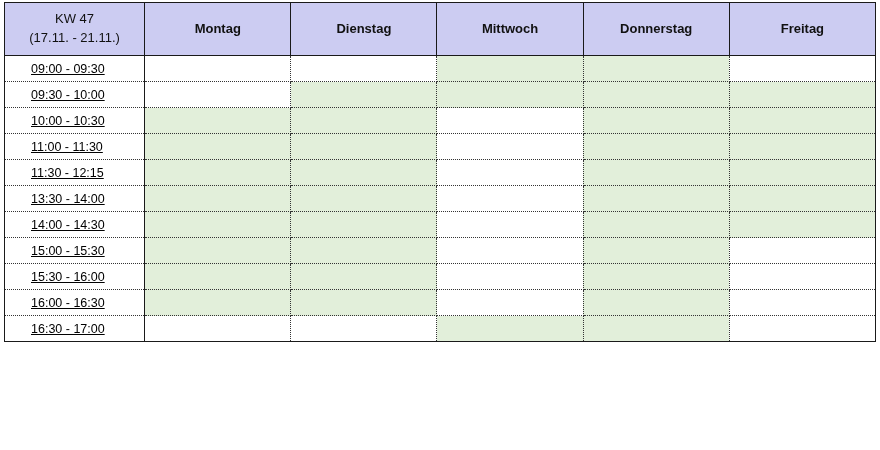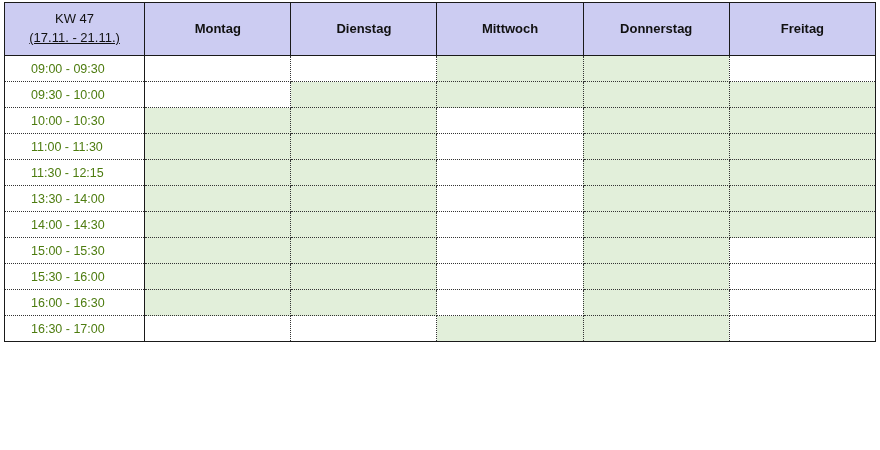--- a/index.html
+++ b/index.html
@@ -36,34 +36,35 @@
     color: #111111;
     text-align: center;
     height: 48px;
     padding: 2px 4px;
     line-height: 1.45;
   }
   th.head-cell.week {
     font-weight: normal;
   }
   th.head-cell.week .wk-line1 { display: block; }
-  th.head-cell.week .wk-line2 { display: block; text-decoration: underline; }
+  th.head-cell.week .wk-line2 { display: block; }
 
   td.time-cell {
     border-left: 1px solid #1a1a1a;
     border-right: 1px solid #1a1a1a;
     border-top: 1px dotted #333333;
     border-bottom: 1px dotted #333333;
     font-size: 12.5px;
-    color: #4d7c0f;
+    color: #000000;
     text-align: left;
     padding: 0 8px 0 26px;
     height: 25px;
     background: #ffffff;
     white-space: nowrap;
+    text-decoration: underline;
   }
   td.slot {
     border-left: 1px dotted #333333;
     border-right: 1px dotted #333333;
     border-top: 1px dotted #333333;
     border-bottom: 1px dotted #333333;
     height: 25px;
     padding: 0;
   }
   td.slot.first-day { border-left: 1px solid #1a1a1a; }

